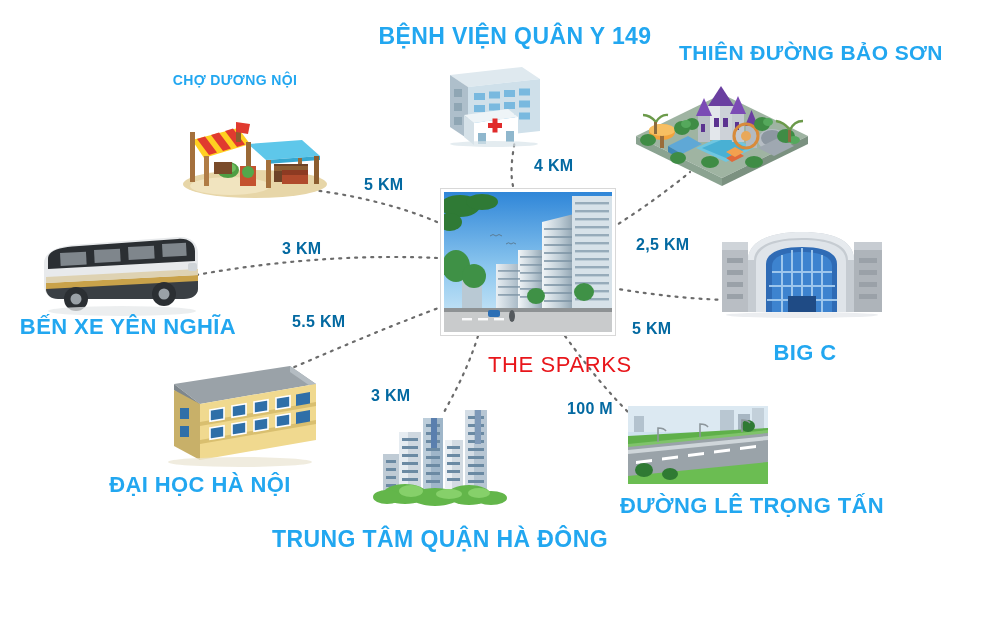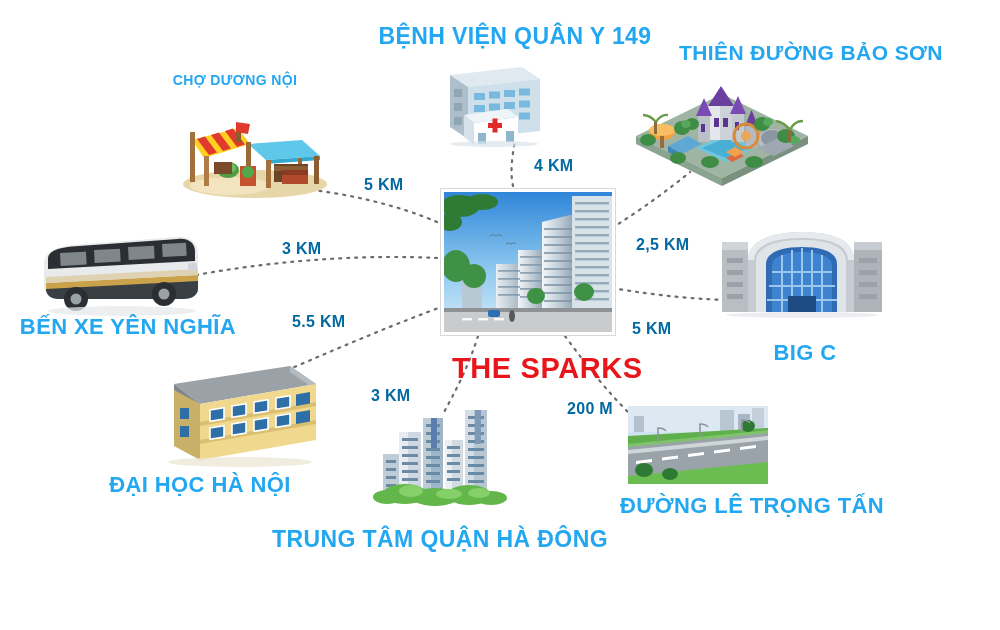--- a/index.html
+++ b/index.html
@@ -19,24 +19,25 @@
     color:#22A7F0;
     font-weight:bold;
     letter-spacing:.4px;
     white-space:nowrap;
     text-align:center;
     line-height:1.1;
   }
   .hub-title{
     position:absolute;
     color:#E8161B;
-    font-weight:bold;
-    font-size:29px;
+    font-weight:normal;
+    font-size:22px;
     letter-spacing:.6px;
     white-space:nowrap;
+    margin-left:36px;
   }
 
   
   .dist{
     position:absolute;
     color:#0369a1;
     font-weight:bold;
     font-size:16px;
     white-space:nowrap;
     letter-spacing:.3px;
@@ -560,15 +561,15 @@
       </g>
 
       <g stroke="#8d969c" stroke-width="1.6" fill="none">
         <path d="M30,36 L30,22 q6,0 8,3"></path>
         <path d="M72,31 L72,18 q6,0 8,3"></path>
         <path d="M114,26 L114,14 q6,0 8,3"></path>
       </g>
     </svg>
   </div>
   <div class="poi-label" style="left:612px;top:494px;width:280px;font-size:22px;">ĐƯỜNG LÊ TRỌNG TẤN</div>
-  <div class="dist" style="left:567px;top:400px;">200 M</div>
+  <div class="dist" style="left:567px;top:400px;">100 M</div>
 
 </div>
 
 </body></html>

